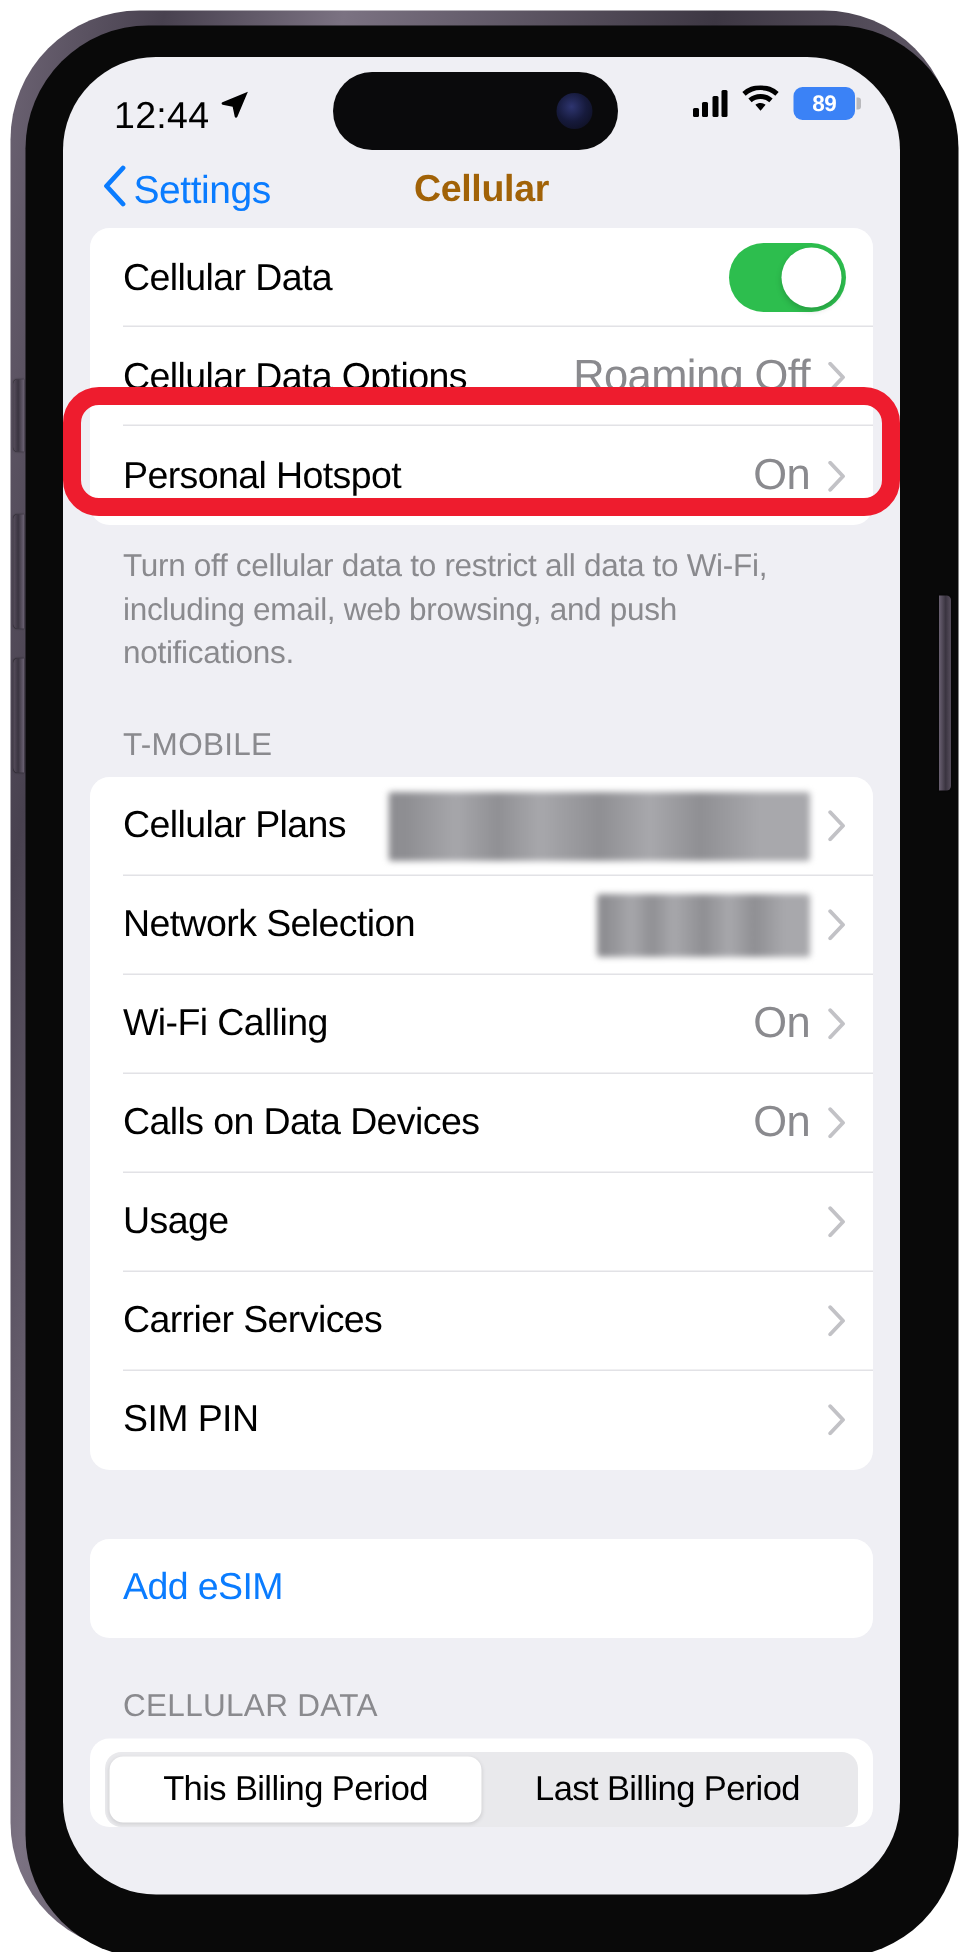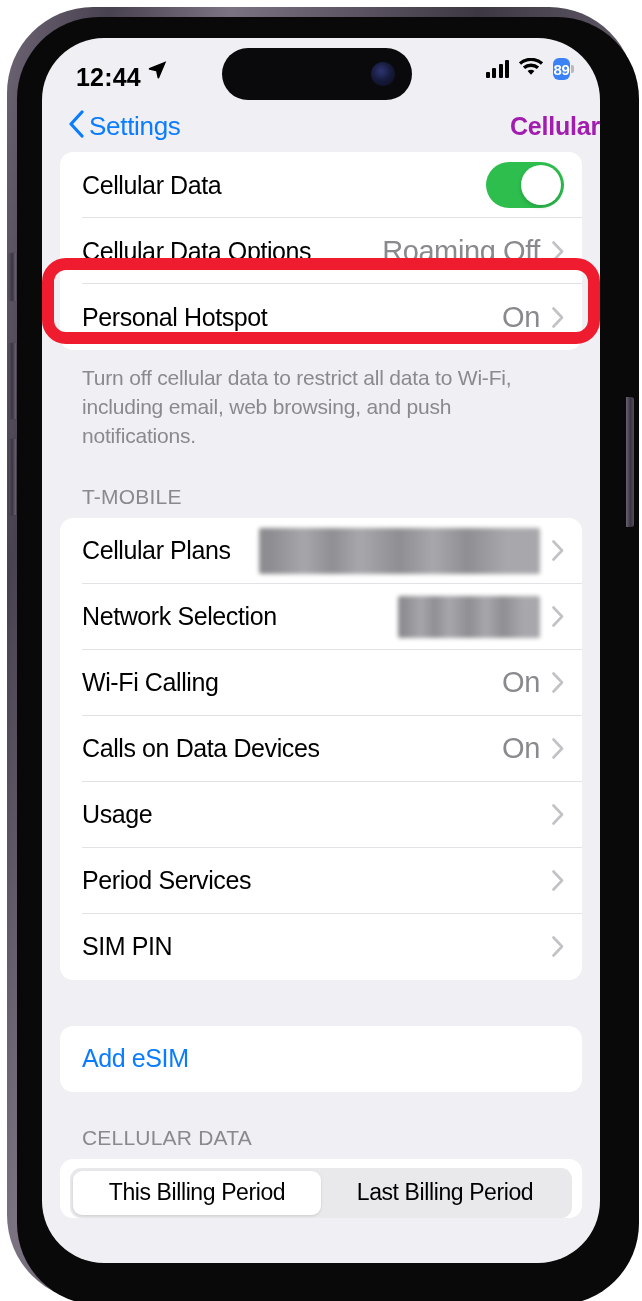--- a/index.html
+++ b/index.html
@@ -44,32 +44,32 @@
     overflow:hidden;
   }
 
   
   #status-bar {
     position:relative; height:62px;
     display:flex; align-items:center; justify-content:space-between;
     padding:0 30px 0 34px;
   }
   #status-time-wrap { display:flex; align-items:center; gap:6px; }
-  #status-time { font-size:25px; font-weight:700; letter-spacing:.2px; color:#000;margin-top:16px; }
+  #status-time { font-size:25px; font-weight:400; letter-spacing:.2px; color:#000;margin-top:16px; }
   #location-icon svg { display:block; }
   #status-right { display:flex; align-items:center; gap:9px; }
   #signal-bars { display:flex; align-items:flex-end; gap:2.5px; height:18px; }
   #signal-bars i { width:4px; background:#000; border-radius:1px; display:block; }
   #signal-bars i:nth-child(1){ height:6px; }
   #signal-bars i:nth-child(2){ height:10px; }
   #signal-bars i:nth-child(3){ height:14px; }
   #signal-bars i:nth-child(4){ height:18px; }
   #battery {
     position:relative; display:flex; align-items:center; justify-content:center;
-    width:17px; height:22px; border-radius:6px; background:#3b82f6;
+    width:41px; height:22px; border-radius:6px; background:#3b82f6;
   }
   #battery-level { color:#fff; font-size:15px; font-weight:700; letter-spacing:-.3px; }
   #battery-nub {
     position:absolute; right:-4px; top:7px; width:3px; height:8px;
     border-radius:0 2px 2px 0; background:#b9b9bd;
   }
 
   
   #dynamic-island {
     position:absolute; left:180px; top:10px;
@@ -87,22 +87,22 @@
     position:relative; height:52px;
     display:flex; align-items:center;
     padding:0 26px;
   }
   #back-button {
     display:flex; align-items:center; gap:5px;
     color:#0a7cff; cursor:pointer;
   }
   #back-label { font-size:26px; letter-spacing:-.3px; }
   #nav-title {
-    position:absolute; left:0; right:0; text-align:right;
-    font-size:25px; font-weight:700; color:#a21caf; letter-spacing:-.2px;
+    position:absolute; left:0; right:0; text-align:center;
+    font-size:25px; font-weight:700; color:#a16207; letter-spacing:-.2px;
     pointer-events:none;
   }
 
   
   #content { padding:0 18px; }
 
   .card {
     background:#fff; border-radius:13px; overflow:hidden;
   }
   .row {
@@ -349,21 +349,21 @@
         <span class="row-spacer"></span>
         <span class="chev">
           <svg width="12" height="21" viewBox="0 0 12 21">
               <path d="M1.5 1.5 10 10.5l-8.5 9" stroke="#c2c2c6" stroke-width="2.6" fill="none" stroke-linecap="round" stroke-linejoin="round"></path>
             </svg>
         </span>
         <span class="sep"></span>
       </div>
 
       <div class="row">
-        <span class="row-label">Period Services</span>
+        <span class="row-label">Carrier Services</span>
         <span class="row-spacer"></span>
         <span class="chev">
           <svg width="12" height="21" viewBox="0 0 12 21">
               <path d="M1.5 1.5 10 10.5l-8.5 9" stroke="#c2c2c6" stroke-width="2.6" fill="none" stroke-linecap="round" stroke-linejoin="round"></path>
             </svg>
         </span>
         <span class="sep"></span>
       </div>
 
       <div class="row">

